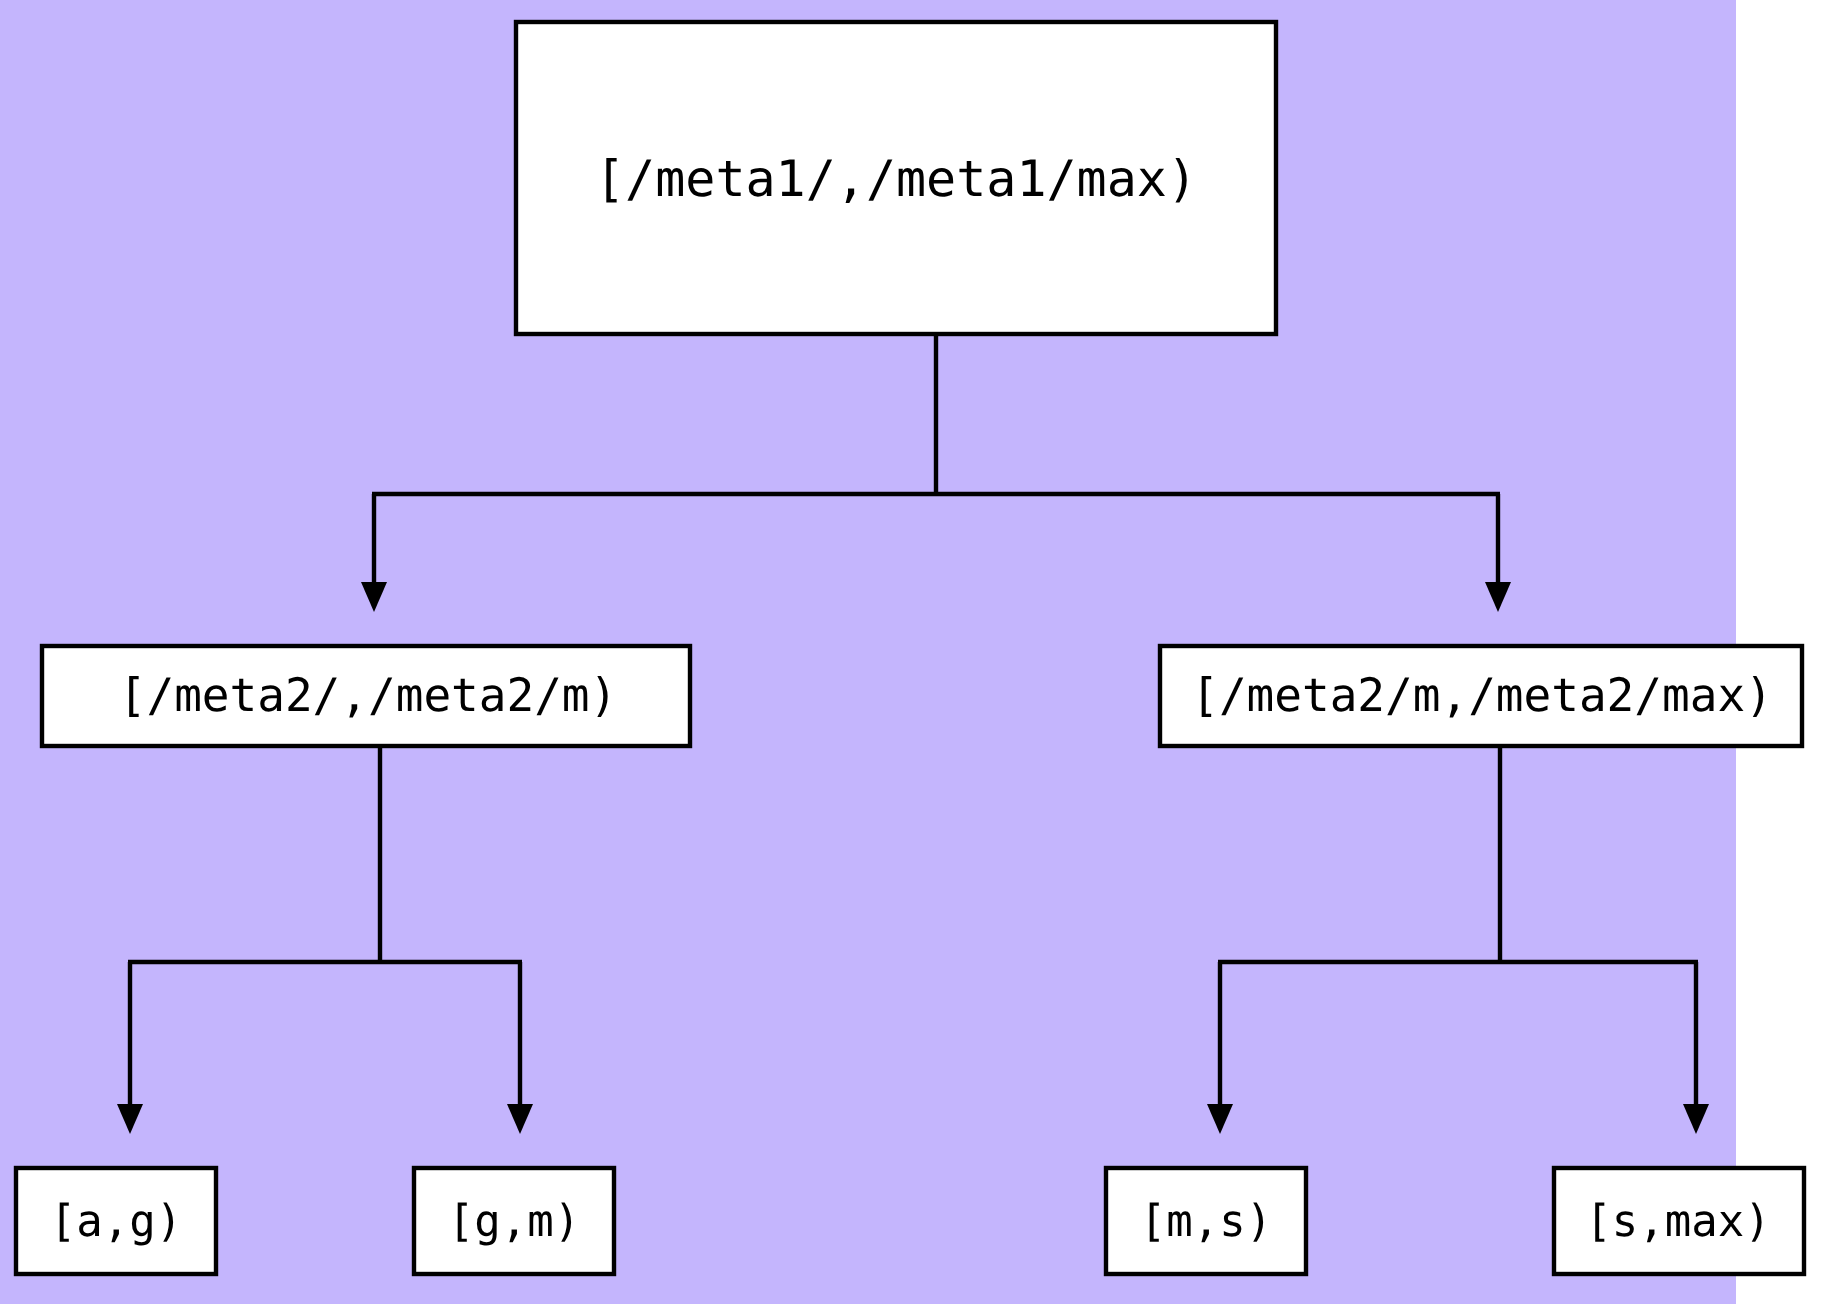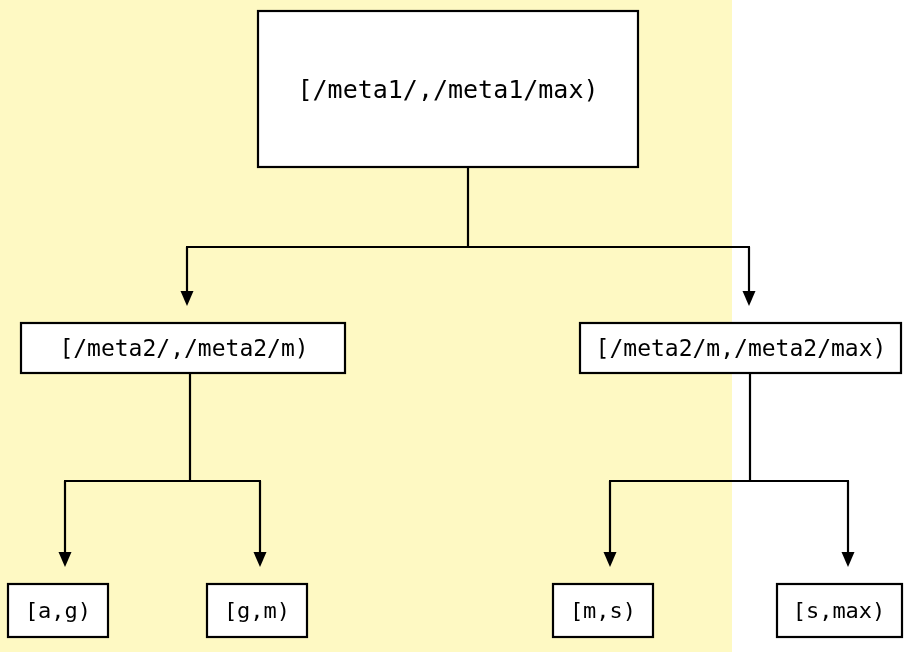--- a/index.html
+++ b/index.html
@@ -8,23 +8,23 @@
     background: #ffffff;
   }
   body {
     width: 912px;
     height: 652px;
     font-family: "DejaVu Sans Mono", "Liberation Mono", monospace;
     overflow: hidden;
   }
   #diagram-root {
     position: relative;
-    width: 732px;
+    width: 868px;
     height: 652px;
-    background: #fef9c3;
+    background: #c4b5fd;
   }
   #tree-svg {
     position: absolute;
     top: 0;
     left: 0;
     width: 912px;
     height: 652px;
     display: block;
   }
   .node-box {

